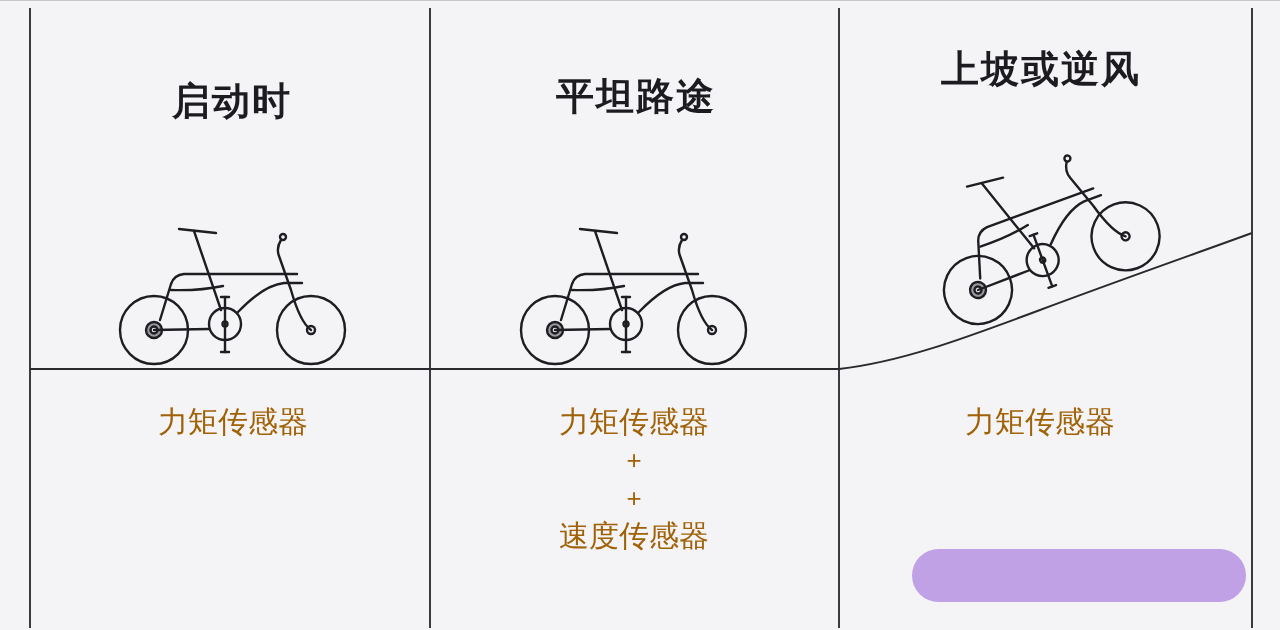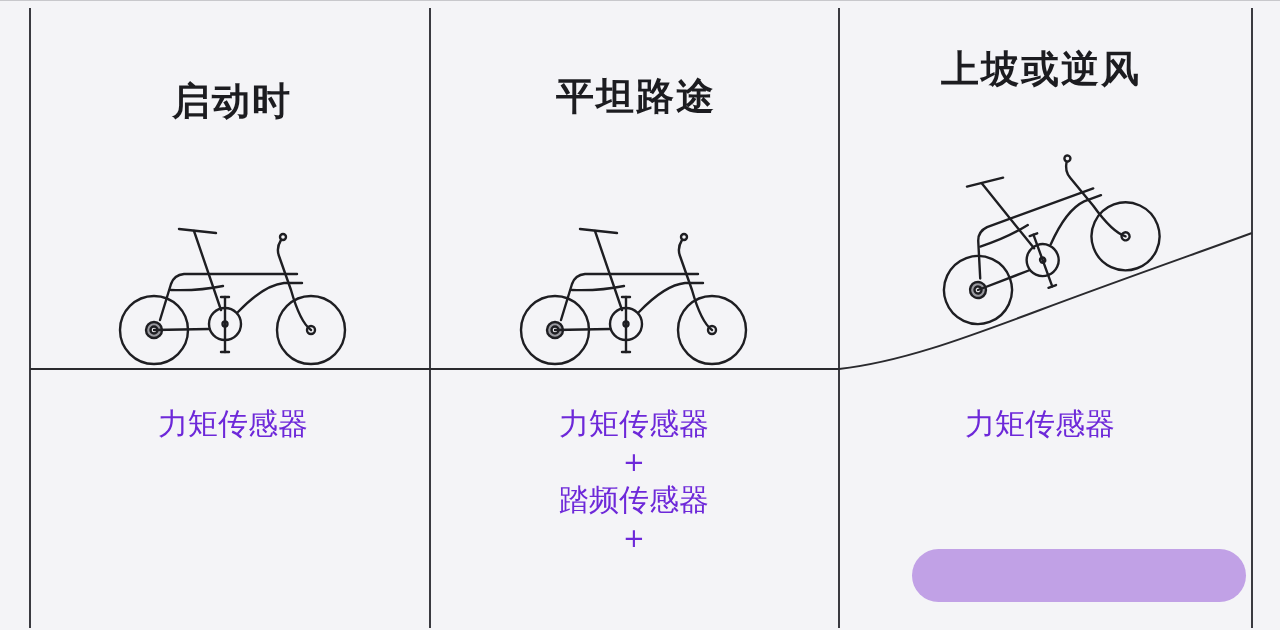--- a/index.html
+++ b/index.html
@@ -2,22 +2,22 @@
 <html><head>
 <meta charset="utf-8">
 <style>
   html, body { margin:0; padding:0; }
   body { width:1280px; height:630px; background:#f4f4f7; position:relative; overflow:hidden;
          font-family:"DejaVu Sans", sans-serif; }
   .top-edge { position:absolute; left:0; top:0; width:1280px; height:1px; background:#c8c8cc; }
   .diagram { position:absolute; left:0; top:0; width:1280px; height:630px; }
   .title { position:absolute; font-size:38px; font-weight:bold; color:#1c1c20; letter-spacing:2px;
            text-align:center; white-space:nowrap; transform:translateX(-50%); }
-  .label { position:absolute; font-size:30px; color:#6d28d9; text-align:center; white-space:nowrap;
-           transform:translateX(-50%); line-height:38px; }
+  .label { position:absolute; font-size:30px; color:#a16207; text-align:center; white-space:nowrap;
+           transform:translateX(-50%); line-height:38px;font-family:Liberation Mono, monospace; }
   .plus { font-size:26px; line-height:38px; }
   .pill { position:absolute; left:912px; top:549px; width:334px; height:53px; border-radius:27px;
           background:#c1a1e6; }
 </style>
 </head>
 <body>
 
 <div class="top-edge"></div>
 
 <svg class="diagram" width="1280" height="630" viewBox="0 0 1280 630" xmlns="http://www.w3.org/2000/svg">
@@ -76,21 +76,21 @@
 <div class="title" style="left:636px; top:71px;">平坦路途</div>
 <div class="title" style="left:1041px; top:44px;">上坡或逆风</div>
 
 <div class="label" style="left:233px; top:405px;">
   <div>力矩传感器</div>
 </div>
 
 <div class="label" style="left:634px; top:405px;">
   <div>力矩传感器</div>
   <div class="plus">+</div>
-  <div>踏频传感器</div>
   <div class="plus">+</div>
+  <div>速度传感器</div>
 </div>
 
 <div class="label" style="left:1040px; top:405px;">
   <div>力矩传感器</div>
 </div>
 
 <div class="pill"></div>
 
 </body></html>

